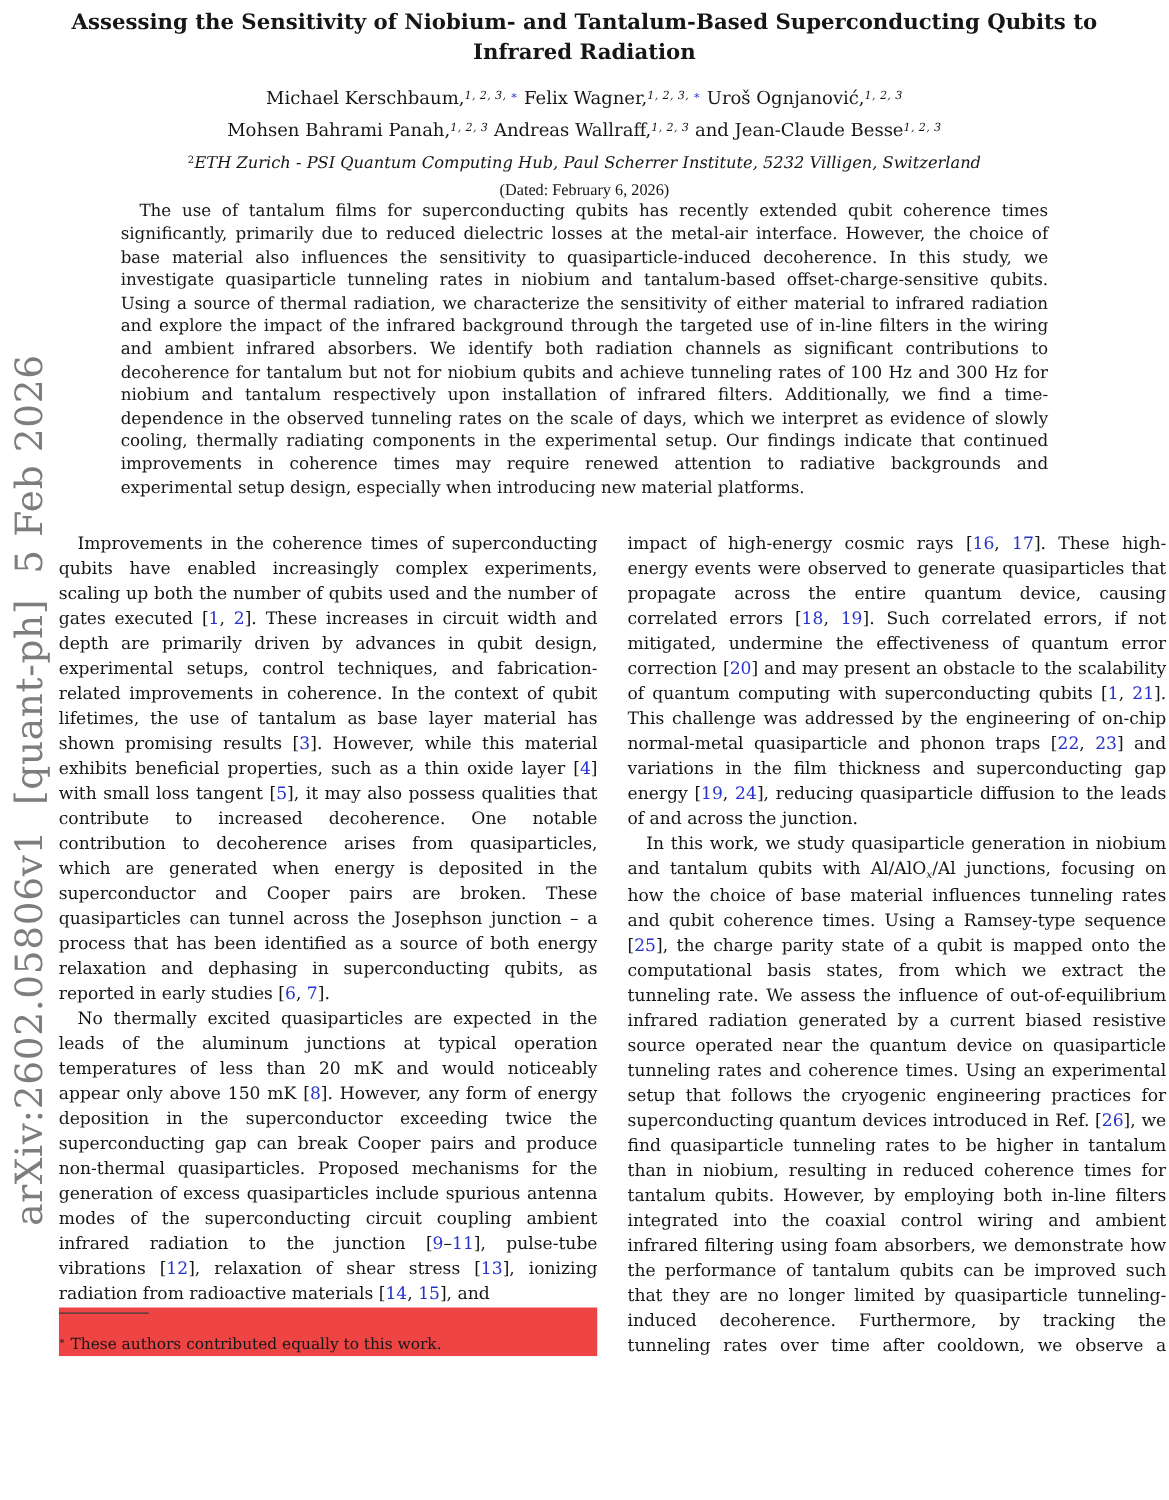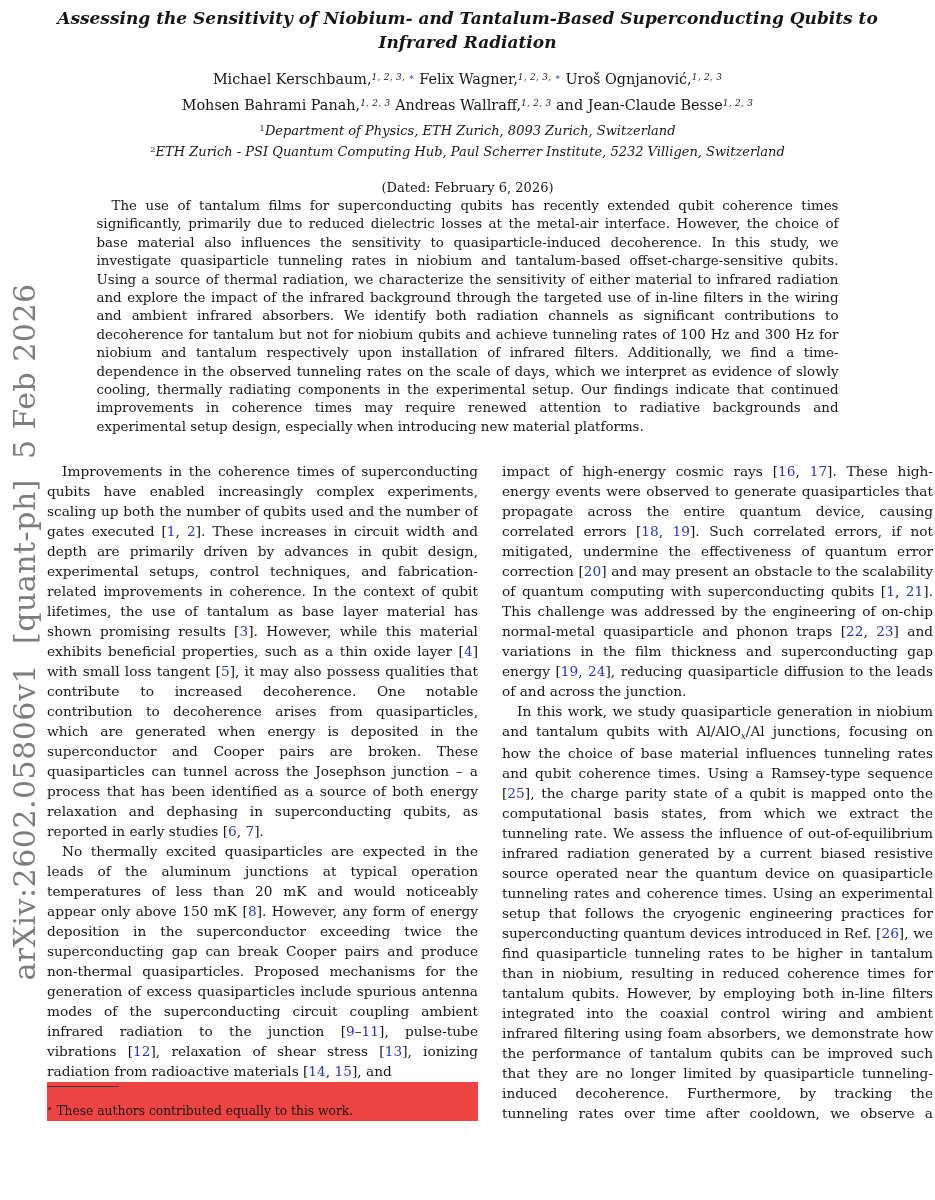--- a/index.html
+++ b/index.html
@@ -16,27 +16,27 @@
   .stamp {
     position: absolute; top: 632px; left: 24px;
     transform: translate(-50%, -50%) rotate(-90deg);
     white-space: pre;
     font-size: 30px;
     color: var(--stamp, #7d7d7d);
     letter-spacing: 0.5px;
   }
 
   .header { text-align: center; }
-  .title { padding-top: 6px; font-weight: bold; font-size: 17px; line-height: 24px; font-style: italic; }
+  .title { padding-top: 6px; font-weight: bold; font-size: 17px; line-height: 24px; }
   .title div { white-space: nowrap; }
 
   .authors { margin-top: 13px; font-size: 14.4px; line-height: 24px; }
   .affils  { margin-top: 2px; font-style: italic; font-size: 13px; line-height: 19px; }
   .affils .sup { font-style: normal; }
-  .date    { margin-top: 15px; font-size: 13px; line-height: 19px; }
+  .date    { margin-top: 1px; font-size: 13px; line-height: 19px; font-family: Liberation Serif, serif; }
 
   .abstract {
     width: 742px; margin: 0 auto 0;
     font-size: 13.4px; line-height: 18.4px;
     text-align: justify; text-indent: 15px;
   }
 
   .cols { display: flex; gap: 24px; margin: 25px 0 0 47px; width: 886px; height: 660px; }
   .col {
     width: 431px; height: 100%;
@@ -67,21 +67,20 @@
       <div>Assessing the Sensitivity of Niobium- and Tantalum-Based Superconducting Qubits to</div>
       <div>Infrared Radiation</div>
     </div>
 
     <div class="authors">
       <div><span>Michael Kerschbaum,</span><span class="sup">1, 2, 3, </span><span class="sup cite">∗</span><span> Felix Wagner,</span><span class="sup">1, 2, 3, </span><span class="sup cite">∗</span><span> Uroš Ognjanović,</span><span class="sup">1, 2, 3</span></div>
       <div><span>Mohsen Bahrami Panah,</span><span class="sup">1, 2, 3</span><span> Andreas Wallraff,</span><span class="sup">1, 2, 3</span><span> and Jean-Claude Besse</span><span class="sup">1, 2, 3</span></div>
     </div>
 
     <div class="affils">
-      <div><span class="sup">1</span><span>Department of Physics, ETH Zurich, 8093 Zurich, Switzerland</span></div>
       <div><span class="sup">2</span><span>ETH Zurich - PSI Quantum Computing Hub, Paul Scherrer Institute, 5232 Villigen, Switzerland</span></div>
     </div>
 
     <div class="date">(Dated: February 6, 2026)</div>
 
     <div class="abstract">The use of tantalum films for superconducting qubits has recently extended qubit coherence times significantly, primarily due to reduced dielectric losses at the metal-air interface. However, the choice of base material also influences the sensitivity to quasiparticle-induced decoherence. In this study, we investigate quasiparticle tunneling rates in niobium and tantalum-based offset-charge-sensitive qubits. Using a source of thermal radiation, we characterize the sensitivity of either material to infrared radiation and explore the impact of the infrared background through the targeted use of in-line filters in the wiring and ambient infrared absorbers. We identify both radiation channels as significant contributions to decoherence for tantalum but not for niobium qubits and achieve tunneling rates of 100 Hz and 300 Hz for niobium and tantalum respectively upon installation of infrared filters. Additionally, we find a time-dependence in the observed tunneling rates on the scale of days, which we interpret as evidence of slowly cooling, thermally radiating components in the experimental setup. Our findings indicate that continued improvements in coherence times may require renewed attention to radiative backgrounds and experimental setup design, especially when introducing new material platforms.</div>
   </div>
 
   <div class="cols">
     <div class="col">

